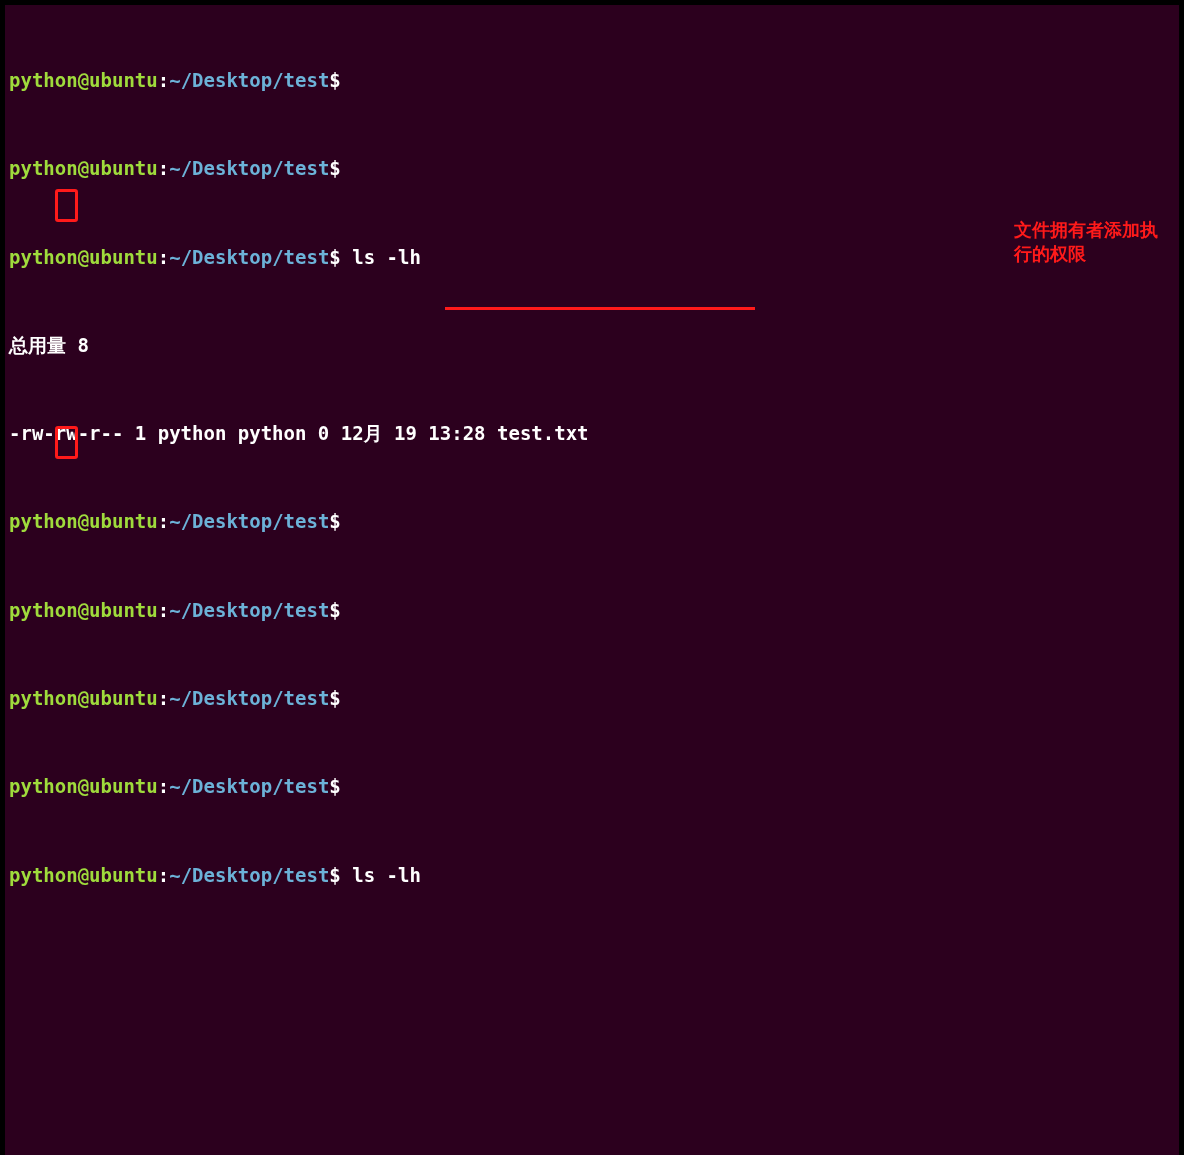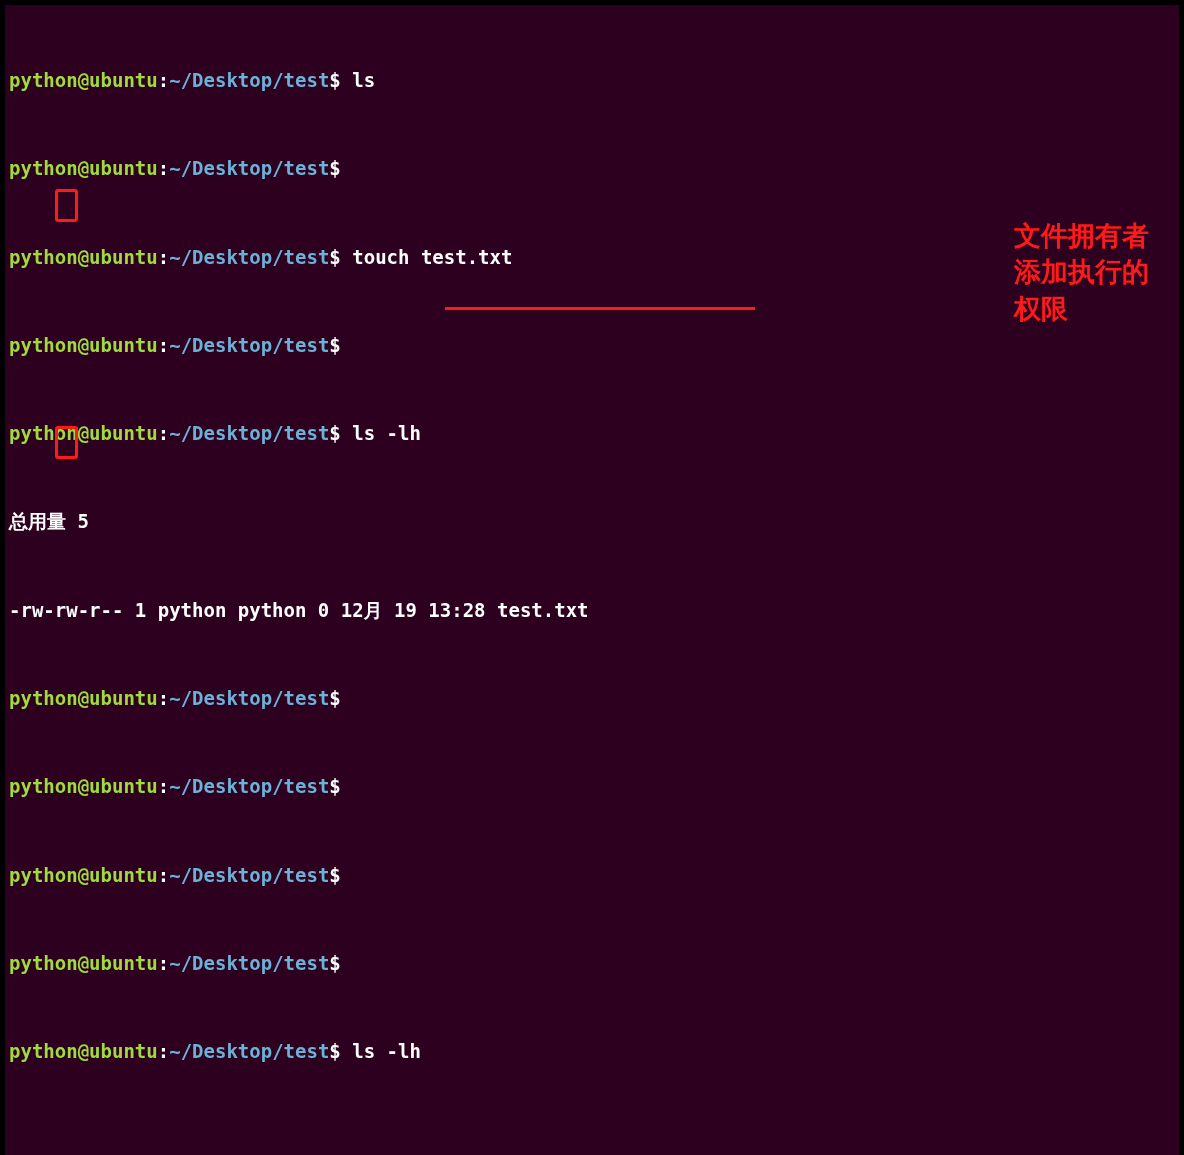--- a/index.html
+++ b/index.html
@@ -27,21 +27,21 @@
   .at{color:#9fdb3c}
   .colon{color:#ffffff}
   .cmd{color:#ffffff}
   .dollar{color:#ffffff}
   .out{color:#ffffff}
   .annot{
     position:absolute;
     color:#ff1a1a;
     font-family:"Microsoft YaHei","PingFang SC","Heiti SC",sans-serif;
     font-weight:700;
-    font-size:27px;
+    font-size:18px;
     line-height:1.35;
     white-space:normal;
   }
   .redbox{
     position:absolute;
     border:3px solid #ff1a1a;
     border-radius:3px;
     background:transparent;
     pointer-events:none;
   }
@@ -51,26 +51,24 @@
     border-top:3px solid #ff1a1a;
   }
   .line{display:block}
 </style>
 </head>
 <body>
 
 <div class="wrap">
 
   <div class="term" id="panel0">
-    <span class="line"><span class="user">python</span><span class="at">@</span><span class="host">ubuntu</span><span class="colon">:</span><span class="path">~/Desktop/test</span><span class="dollar">$</span> <span class="cmd">ls</span></span>
     <span class="line"><span class="user">python</span><span class="at">@</span><span class="host">ubuntu</span><span class="colon">:</span><span class="path">~/Desktop/test</span><span class="dollar">$</span></span>
-    <span class="line"><span class="user">python</span><span class="at">@</span><span class="host">ubuntu</span><span class="colon">:</span><span class="path">~/Desktop/test</span><span class="dollar">$</span> <span class="cmd">touch test.txt</span></span>
     <span class="line"><span class="user">python</span><span class="at">@</span><span class="host">ubuntu</span><span class="colon">:</span><span class="path">~/Desktop/test</span><span class="dollar">$</span></span>
     <span class="line"><span class="user">python</span><span class="at">@</span><span class="host">ubuntu</span><span class="colon">:</span><span class="path">~/Desktop/test</span><span class="dollar">$</span> <span class="cmd">ls -lh</span></span>
-    <span class="line out">总用量 5</span>
+    <span class="line out">总用量 8</span>
     <span class="line out">-rw-rw-r-- 1 python python 0 12月 19 13:28 test.txt</span>
     <span class="line"><span class="user">python</span><span class="at">@</span><span class="host">ubuntu</span><span class="colon">:</span><span class="path">~/Desktop/test</span><span class="dollar">$</span></span>
     <span class="line"><span class="user">python</span><span class="at">@</span><span class="host">ubuntu</span><span class="colon">:</span><span class="path">~/Desktop/test</span><span class="dollar">$</span></span>
     <span class="line"><span class="user">python</span><span class="at">@</span><span class="host">ubuntu</span><span class="colon">:</span><span class="path">~/Desktop/test</span><span class="dollar">$</span></span>
     <span class="line"><span class="user">python</span><span class="at">@</span><span class="host">ubuntu</span><span class="colon">:</span><span class="path">~/Desktop/test</span><span class="dollar">$</span></span>
     <span class="line"><span class="user">python</span><span class="at">@</span><span class="host">ubuntu</span><span class="colon">:</span><span class="path">~/Desktop/test</span><span class="dollar">$</span> <span class="cmd">ls -lh</span></span>
     
     
     
 

